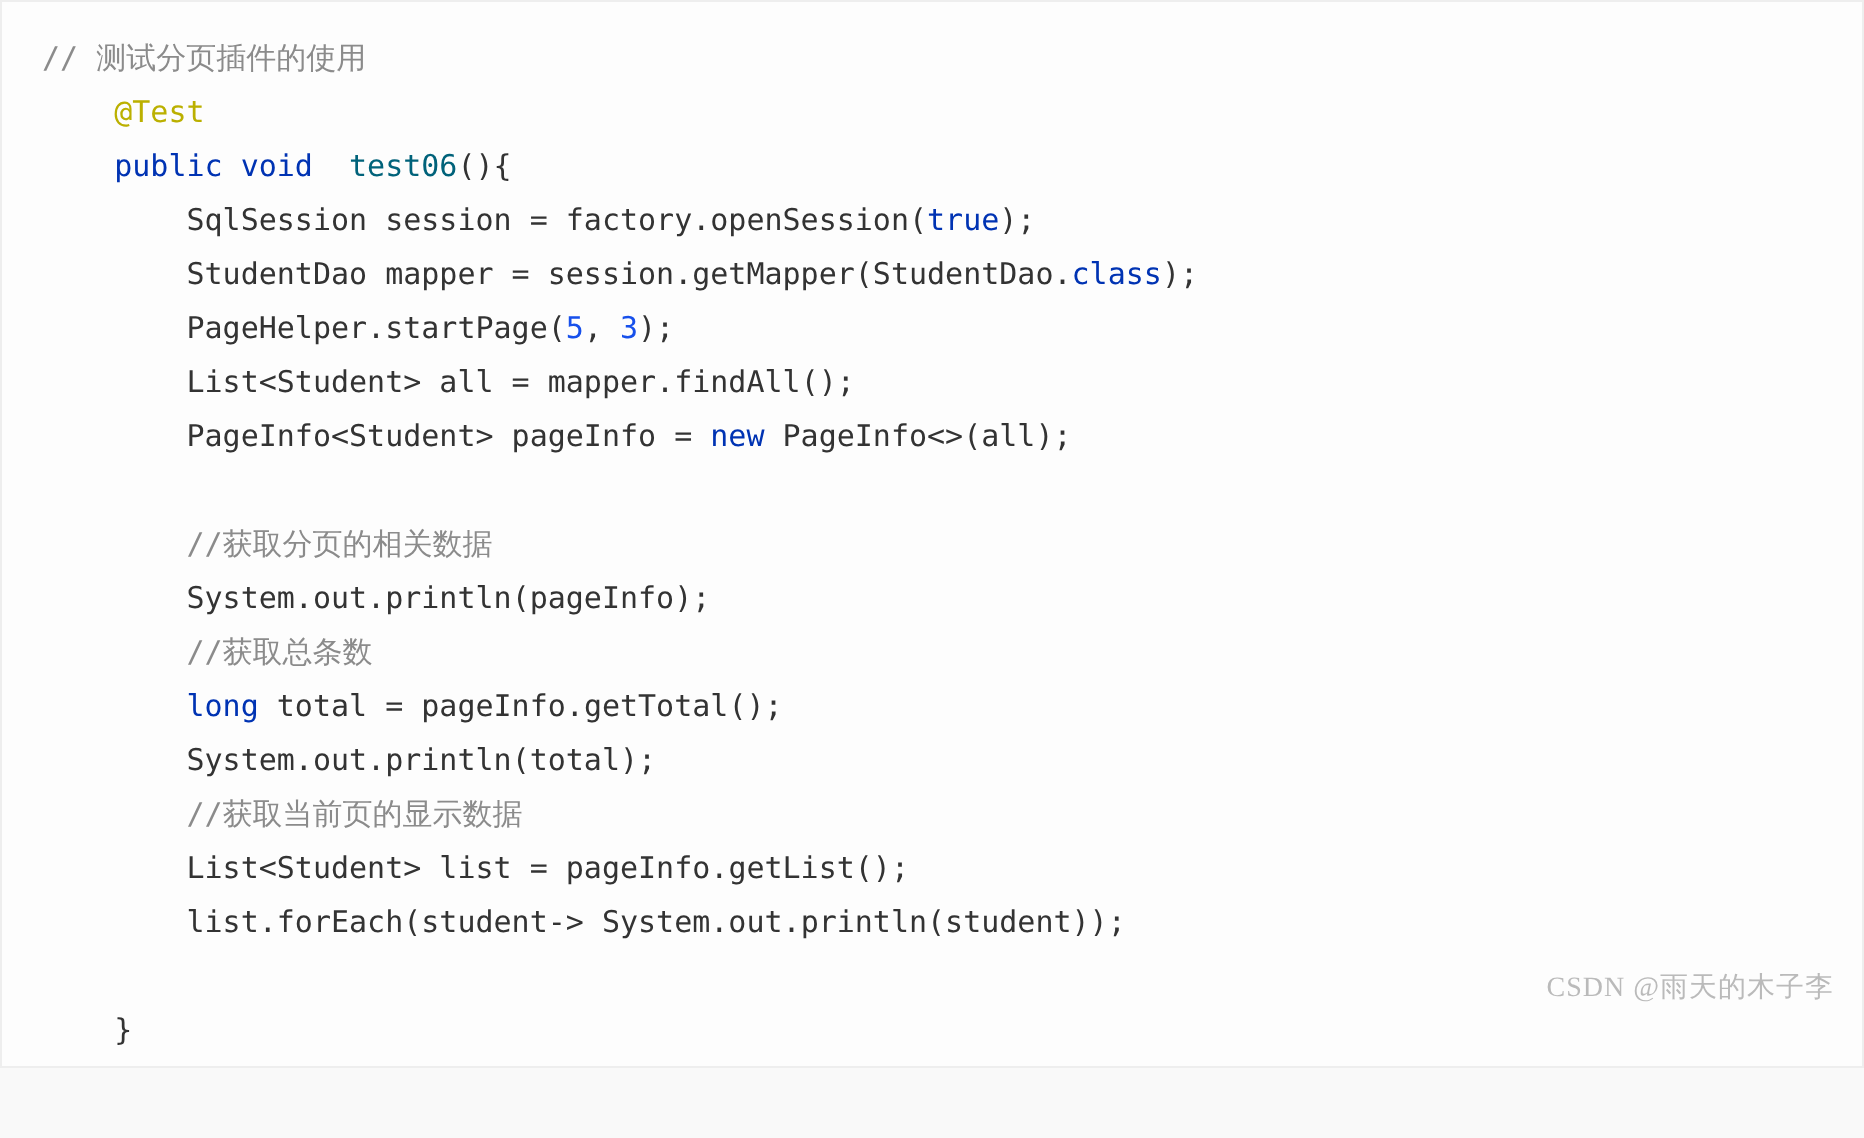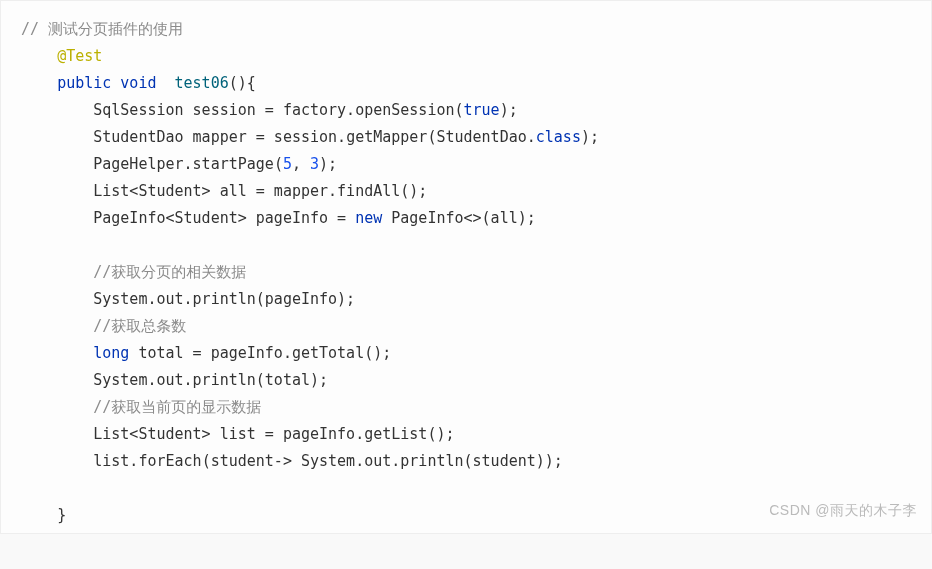--- a/index.html
+++ b/index.html
@@ -28,23 +28,23 @@
   .comment { color: #8b8b8b; }
   .annotation { color: #bbb000; }
   .keyword { color: #0033b3; }
   .method-decl { color: #00627a; }
   .number { color: #1750eb; }
   .ktrue { color: #0033b3; }
   .fn { color: #333; }
   .watermark {
     position: absolute;
     right: 14px;
-    bottom: 10px;
+    bottom: 26px;
     color: rgba(120,120,120,0.5);
-    font-family: Liberation Sans, sans-serif;
+    font-family: Liberation Serif, serif;
     font-size: 14px;
     letter-spacing: 0.5px;
   }
 </style>
 </head>
 <body>
 
 <div class="code-block">
 <pre><span class="comment">// 测试分页插件的使用</span>
     <span class="annotation">@Test</span>

